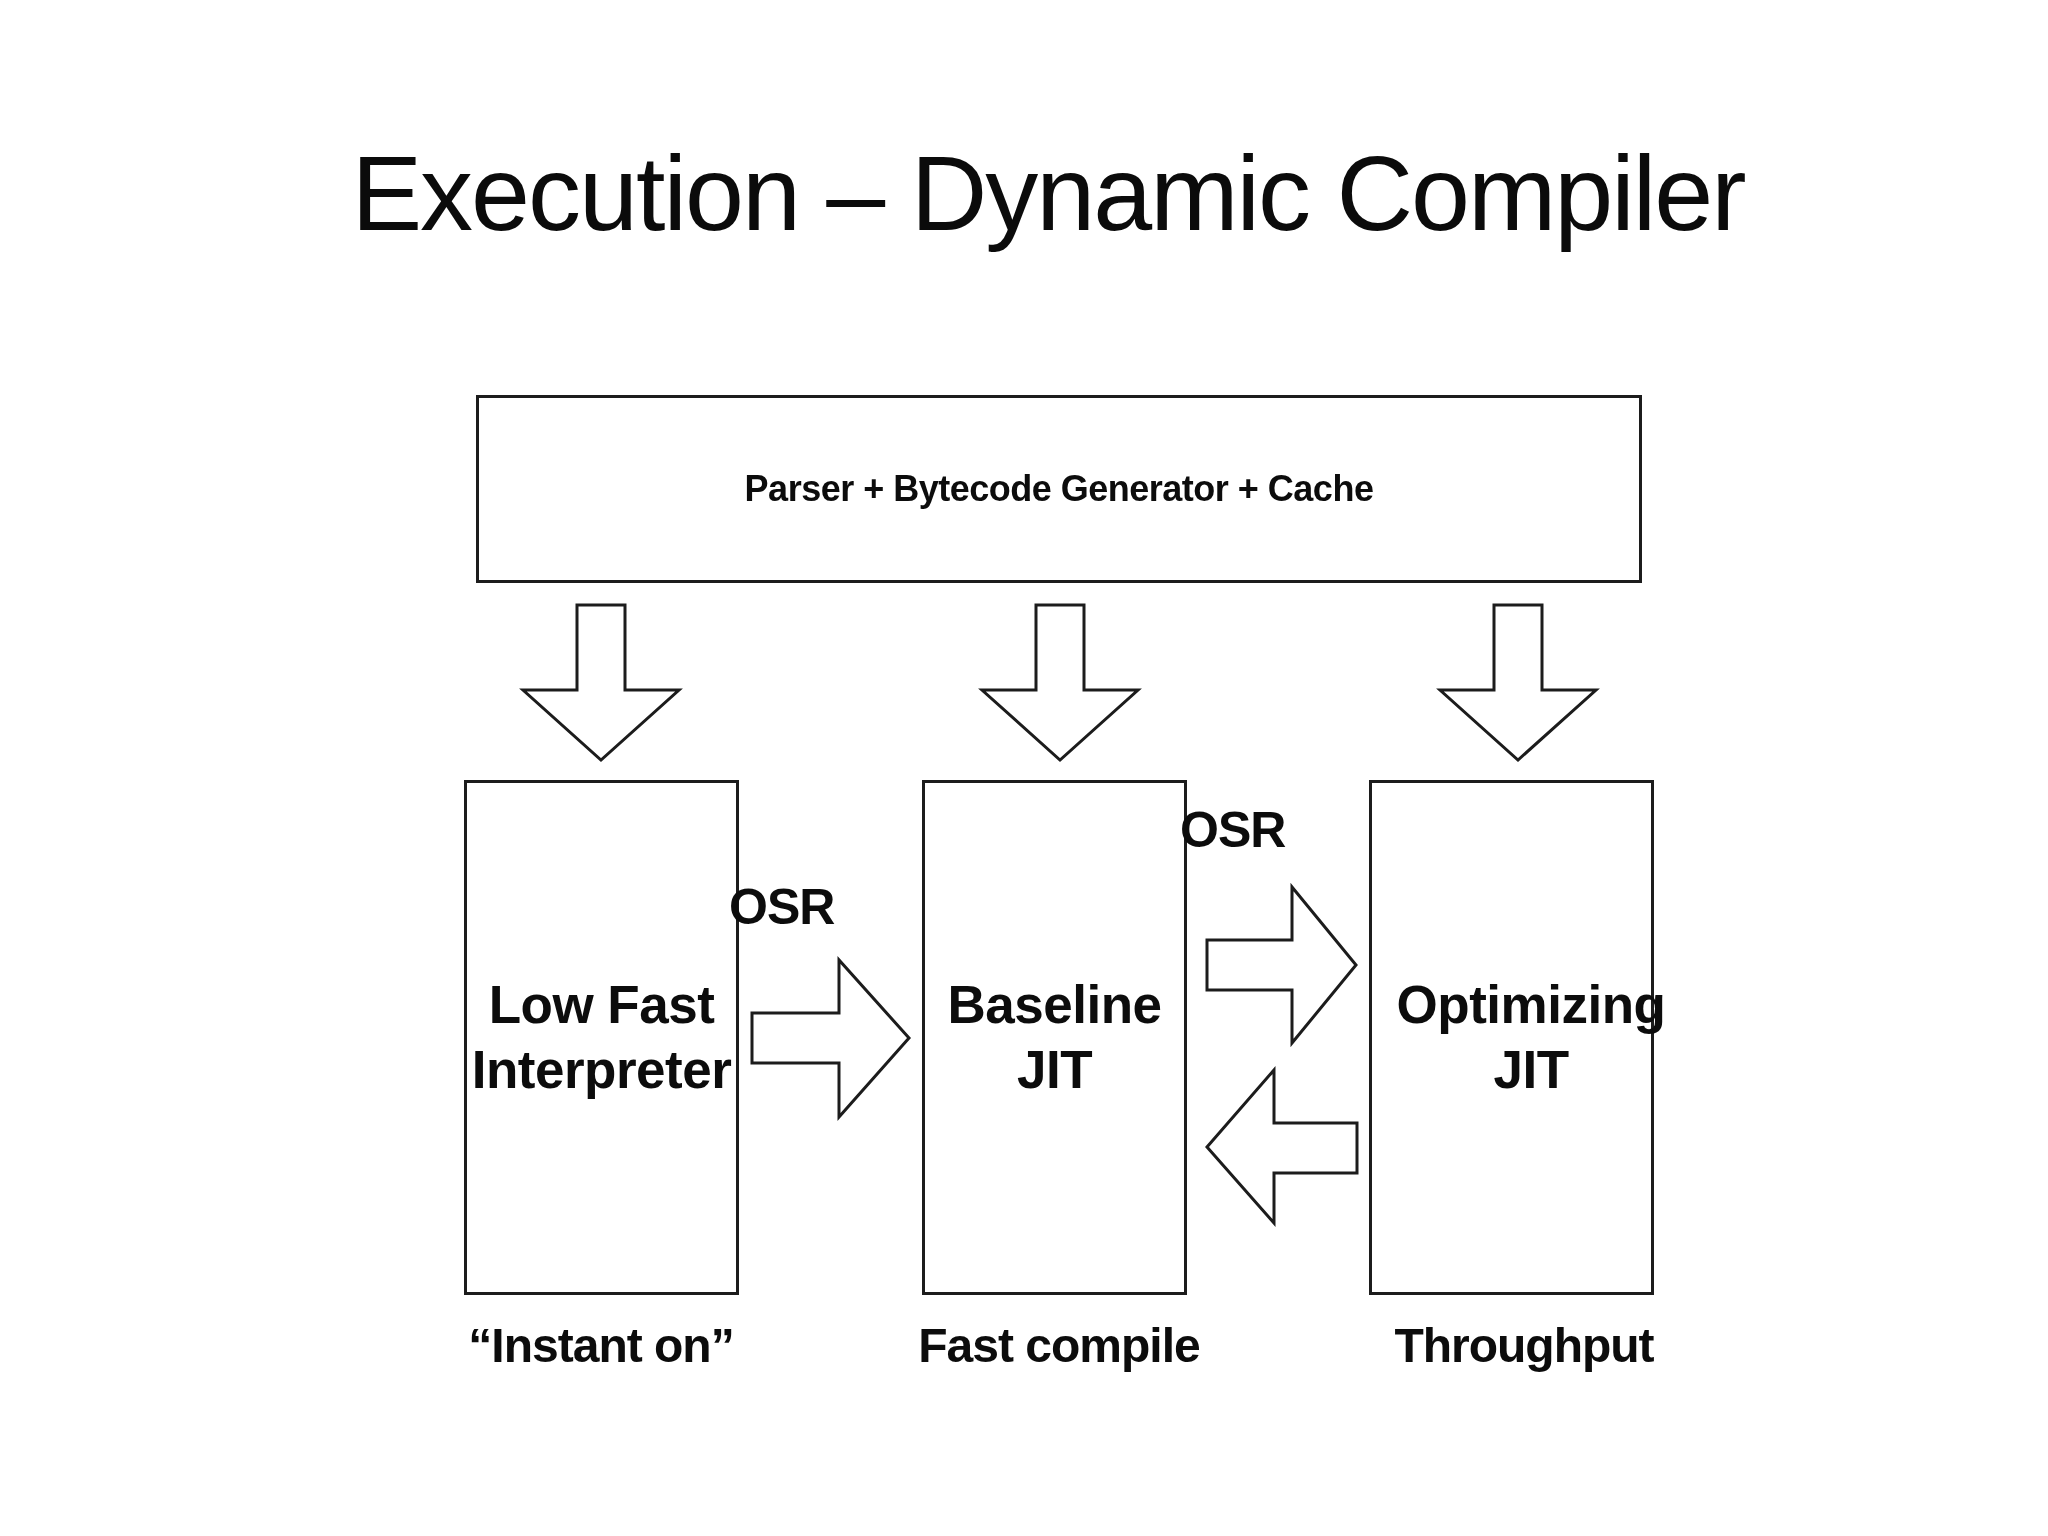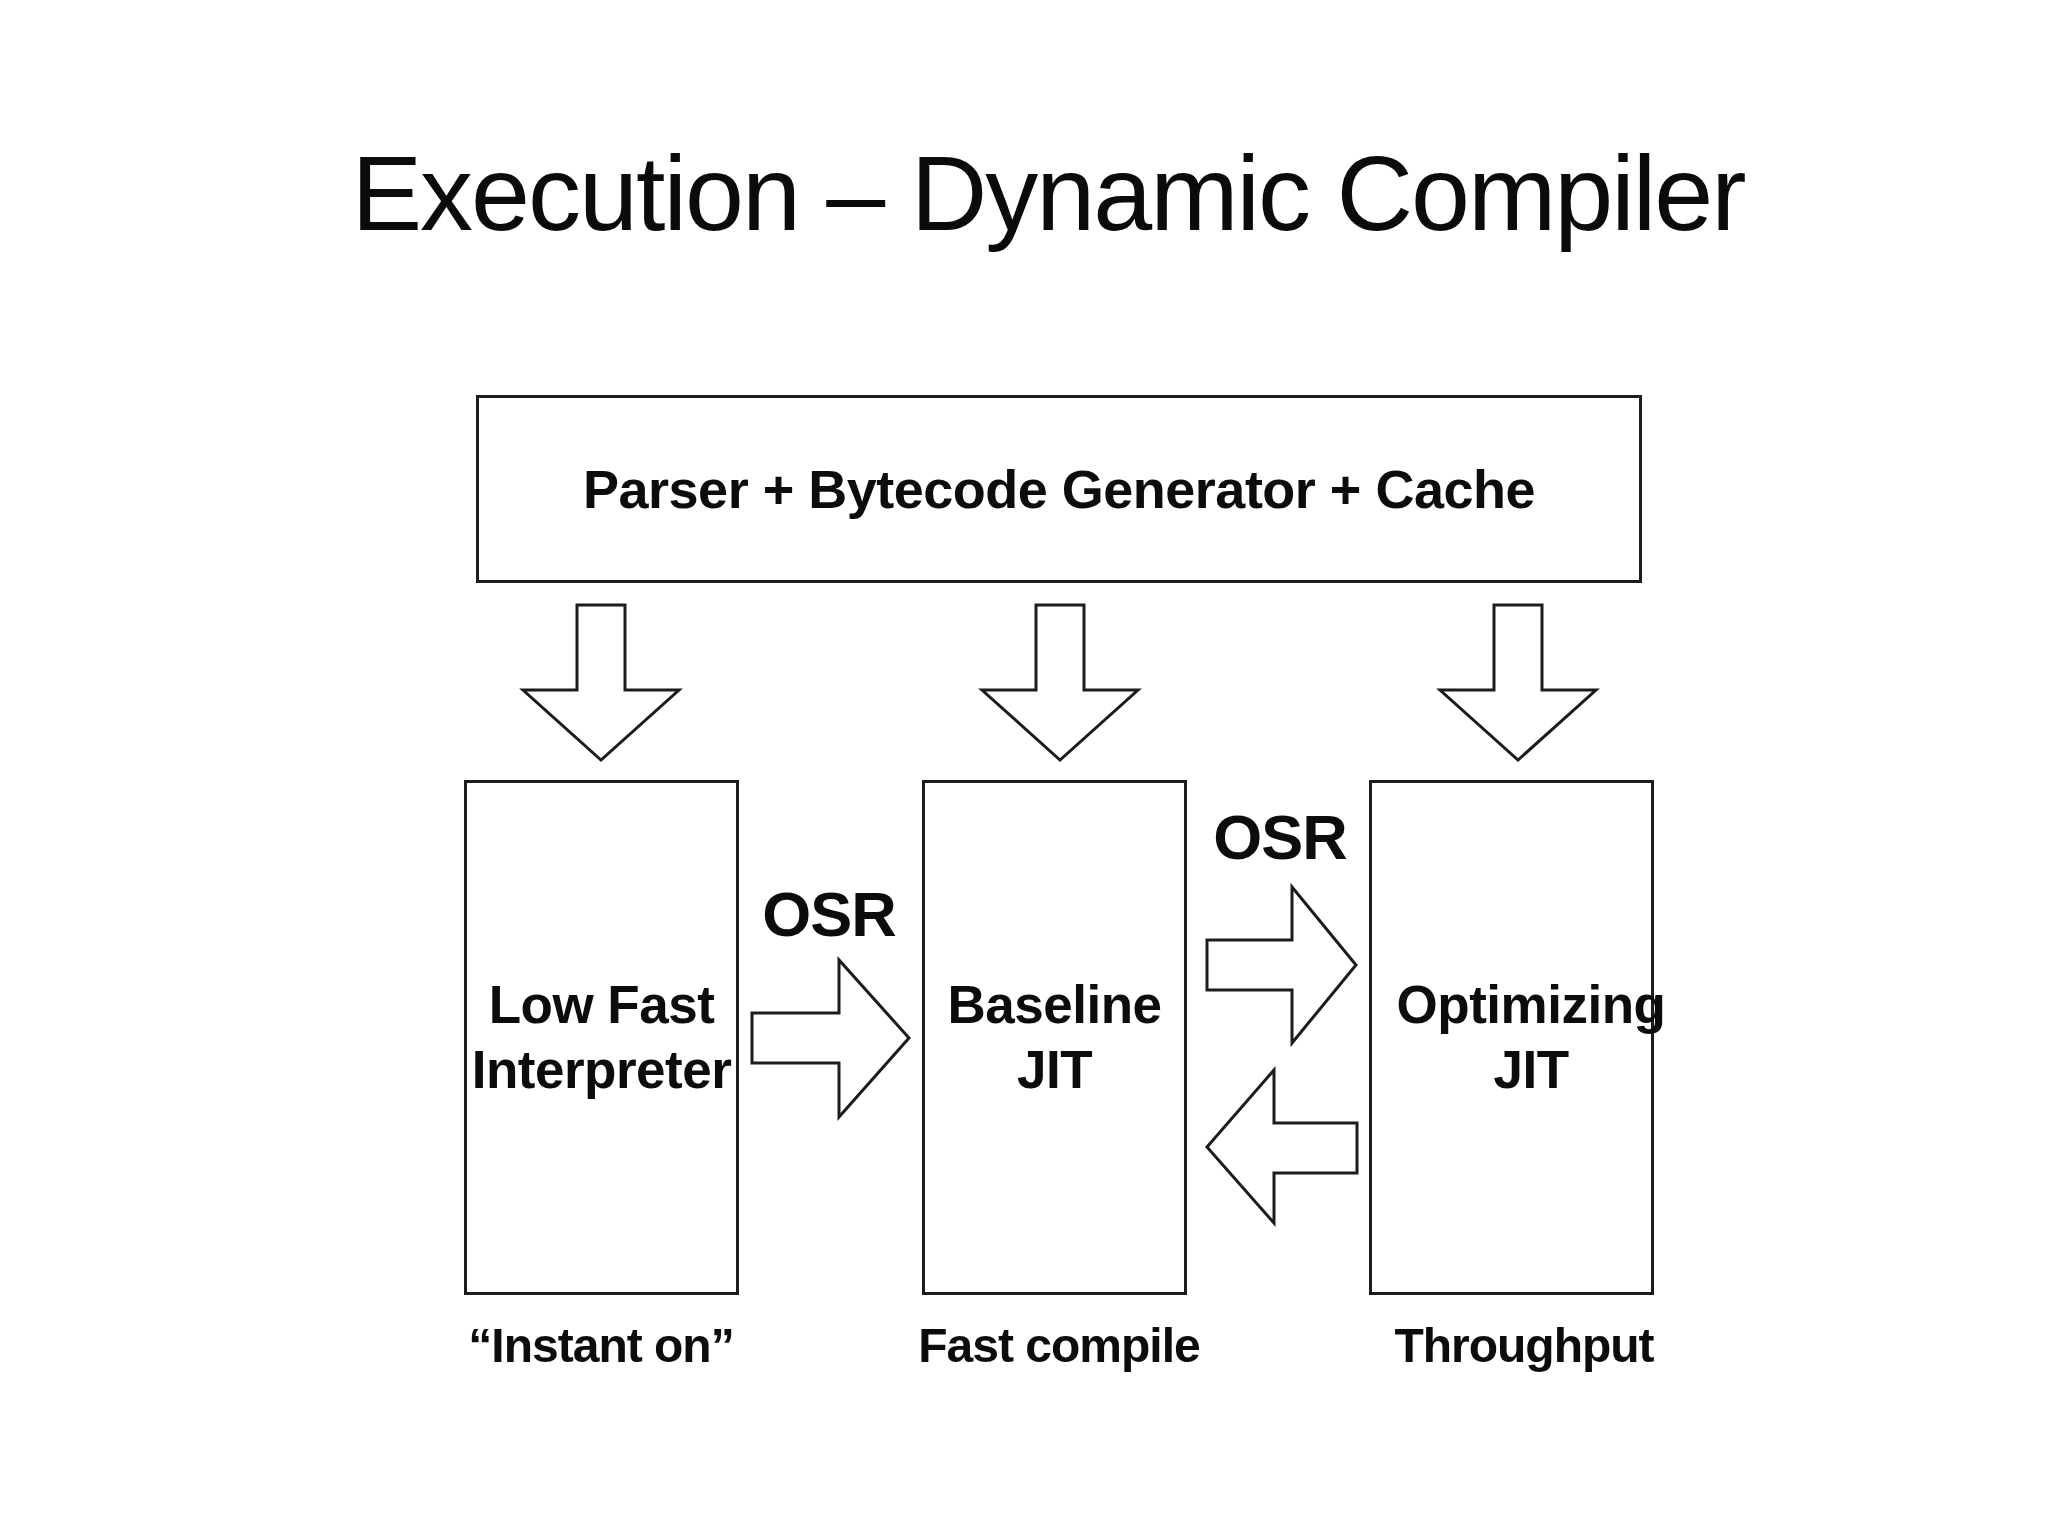--- a/index.html
+++ b/index.html
@@ -42,21 +42,21 @@
     text-align: center;
   }
 
   .top-box {
     left: 452px;
     top: 395px;
     width: 1166px;
     height: 188px;
   }
   .top-box .label {
-    font-size: 54px;
+    font-size: 36px;
     font-weight: 600;
     letter-spacing: -0.5px;
     color: #0c0c0c;
   }
 
   .stage-box {
     top: 780px;
     height: 515px;
   }
   .stage-box .label {
@@ -67,22 +67,22 @@
     color: #0c0c0c;
   }
   .stage-box .label span { display: block; }
 
   #stage-llint      { left: 440px;  width: 275px; }
   #stage-baseline   { left: 898px;  width: 265px; }
   #stage-optimizing { left: 1345px; width: 285px; padding-left: 39px; }
 
   .osr-label {
     width: 200px;
-    text-align: center;
-    font-size: 63px;
+    text-align: left;
+    font-size: 50px;
     font-weight: 600;
     letter-spacing: -1px;
     color: #0c0c0c;
   }
   #osr-1 { left: 705px;  top: 878px; }
   #osr-2 { left: 1156px; top: 801px; }
 
   .caption {
     top: 1318px;
     width: 340px;

